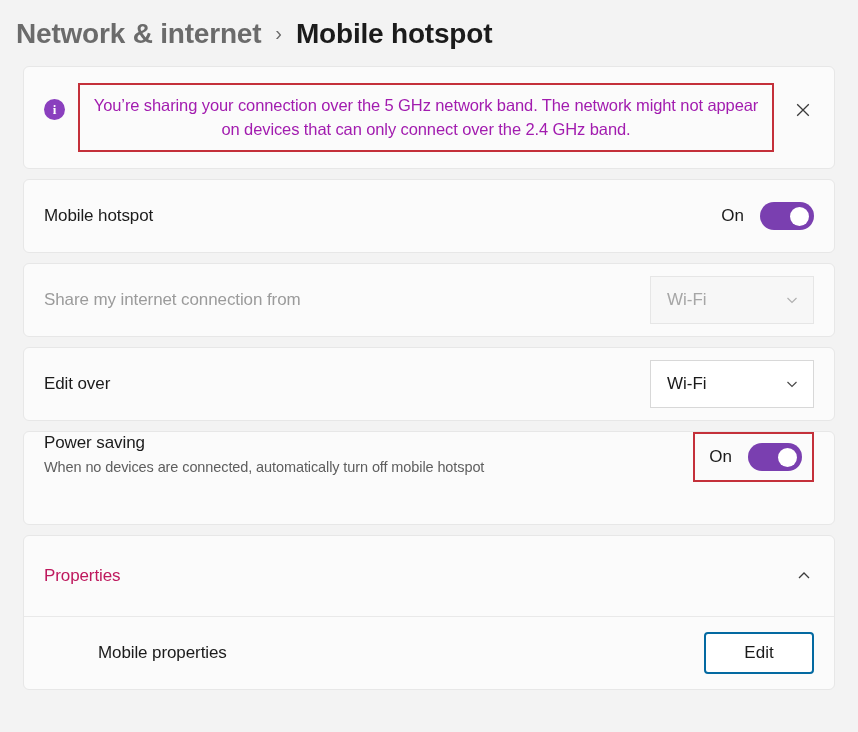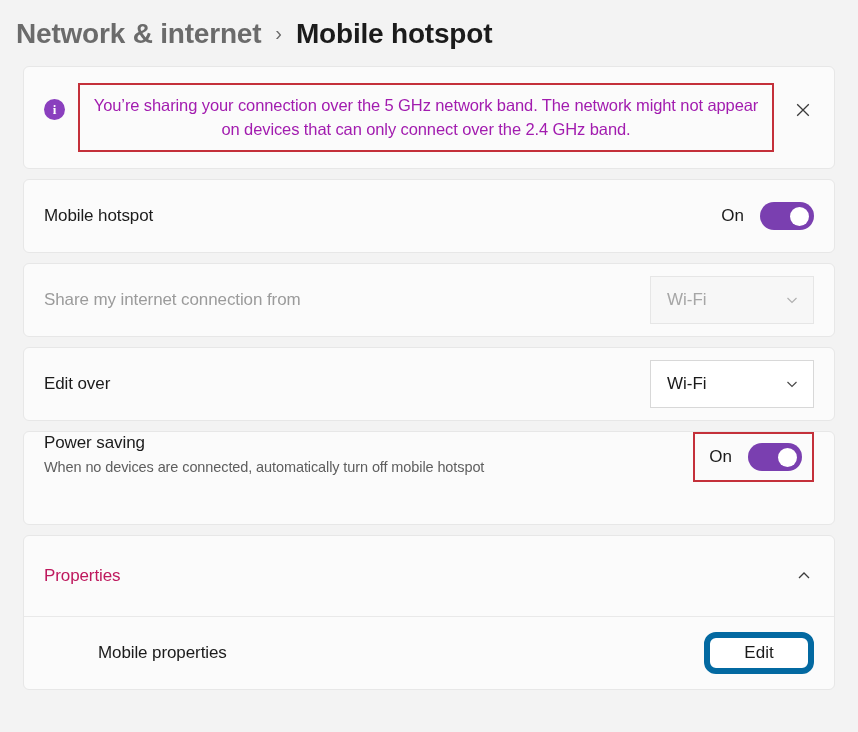--- a/index.html
+++ b/index.html
@@ -208,22 +208,22 @@
     align-items: center;
     justify-content: space-between;
     padding: 0 20px 0 74px;
     height: 72px;
     box-sizing: border-box;
   }
   .sub-title { font-size: 17px; color: #1b1b1b; letter-spacing: -0.1px; }
   .btn {
     min-width: 110px;
     height: 42px;
-    border: 6px solid #0369a1;
-    border-radius: 12px;
+    border: 2px solid #0369a1;
+    border-radius: 4px;
     background: #ffffff;
     display: flex;
     align-items: center;
     justify-content: center;
     font-size: 17px;
     color: #1b1b1b;
     box-sizing: border-box;
   }
 </style>
 </head>

